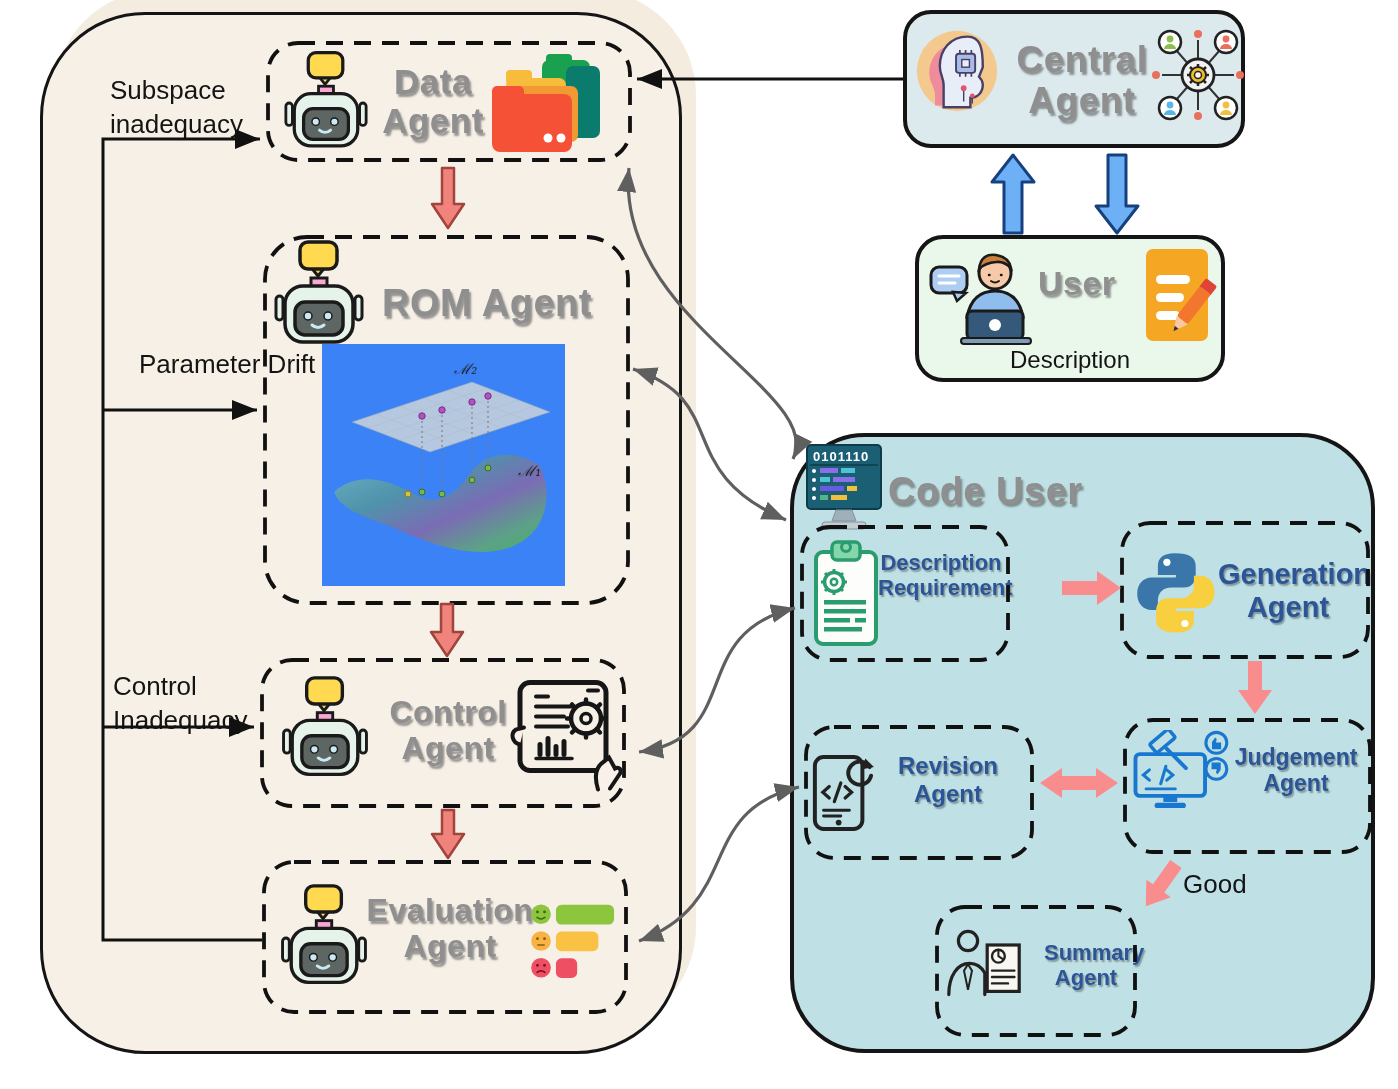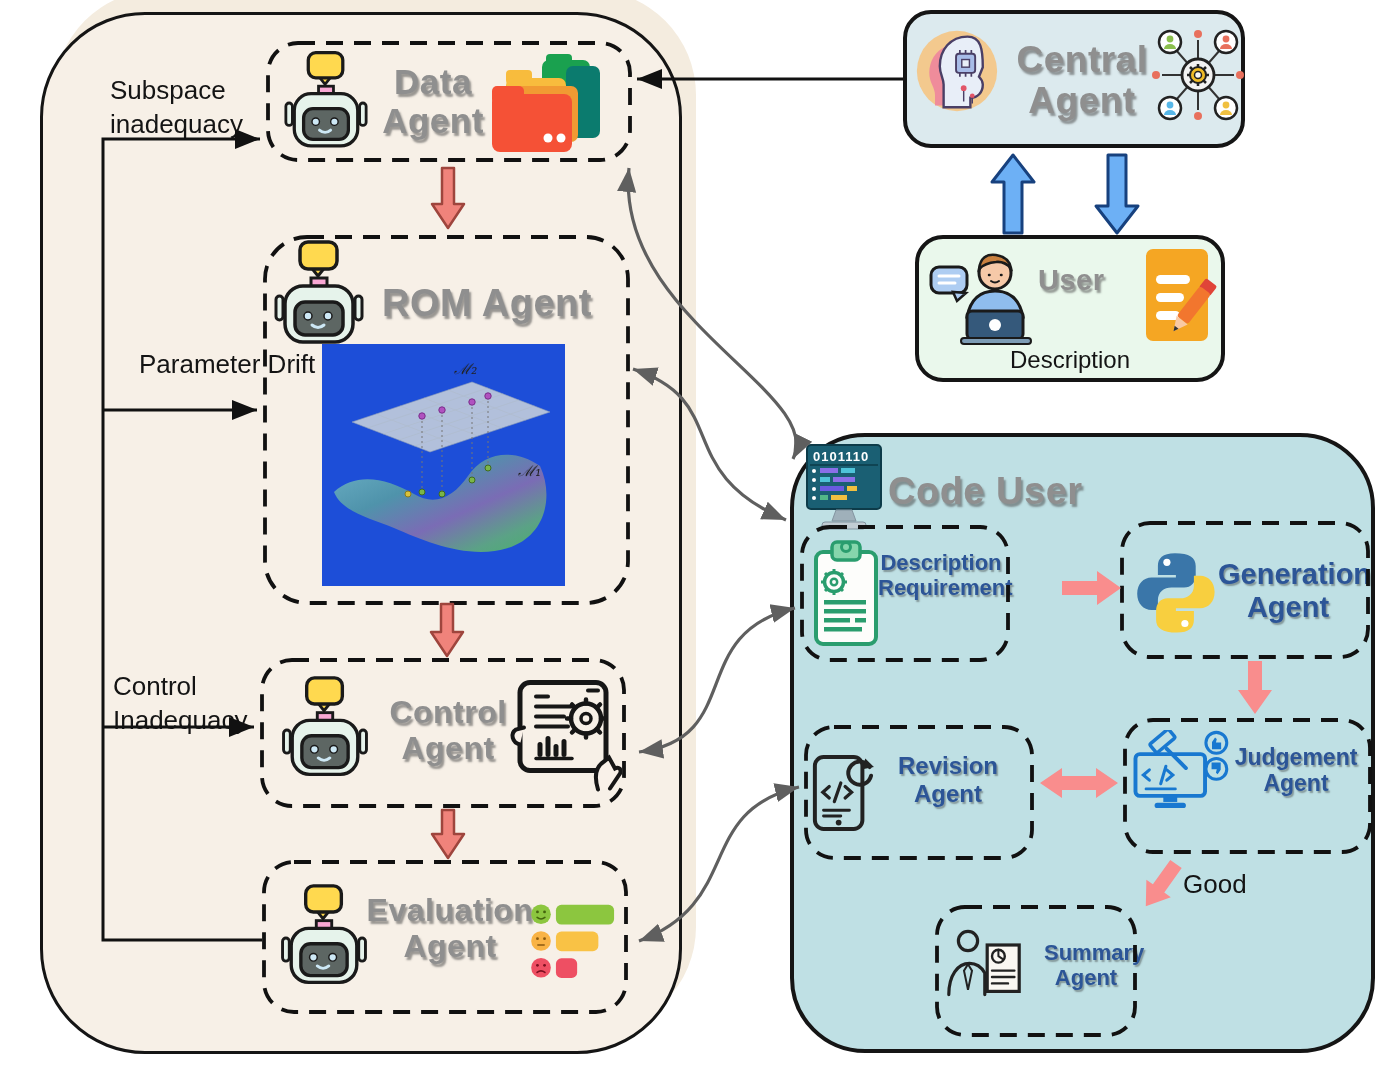--- a/index.html
+++ b/index.html
@@ -61,21 +61,21 @@
           <circle cx="71" cy="88" r="4.5" fill="#fff"></circle>
       </svg>
     </div>
 
     <div class="abs" style="left:273px;top:240px;width:92px;height:112px;">
       <svg width="92" height="112" viewBox="0 0 90 112">
           <use href="#robot"></use>
         </svg>
     </div>
     <div class="abs title" style="left:382px;top:282px;font-size:38px;white-space:nowrap;">ROM Agent</div>
-    <div class="abs" style="left:322px;top:344px;width:243px;height:242px;background:#1d4ed8;">
+    <div class="abs" style="left:322px;top:344px;width:243px;height:242px;background:#3b82f6;">
       <svg width="243" height="242" viewBox="0 0 243 242">
         <defs>
           <linearGradient id="mgrad" x1="0" y1="0" x2="1" y2="1">
             <stop offset="0" stop-color="#6fb3c8"></stop>
               <stop offset="0.35" stop-color="#4f93ab"></stop>
             <stop offset="0.6" stop-color="#7a6cb5"></stop>
               <stop offset="0.82" stop-color="#5ba286"></stop>
             <stop offset="1" stop-color="#49b06c"></stop>
           </linearGradient>
         </defs>
@@ -225,21 +225,21 @@
         <circle cx="66" cy="28" r="16" fill="#f6c9a8" stroke="#1a1a1a" stroke-width="3"></circle>
         <path d="M50 24 q2 -16 17 -14 q13 2 15 13 q-7 -7 -15 -6 q-11 1 -17 7 z" fill="#c9803f" stroke="#1a1a1a" stroke-width="2.5"></path>
         <path d="M60 30 h.5 M72 30 h.5" stroke="#1a1a1a" stroke-width="2.5" stroke-linecap="round"></path>
         <path d="M62 36 q4 3 8 0" stroke="#1a1a1a" stroke-width="2" fill="none" stroke-linecap="round"></path>
         <path d="M38 72 q5 -26 28 -26 q23 0 28 26 z" fill="#8fbdee" stroke="#1a1a1a" stroke-width="3"></path>
         <rect x="38" y="66" width="56" height="28" rx="5" fill="#35597b" stroke="#1a1a1a" stroke-width="3"></rect>
         <circle cx="66" cy="80" r="6" fill="#fff"></circle>
         <rect x="32" y="93" width="70" height="6" rx="3" fill="#7d9cb5" stroke="#1a1a1a" stroke-width="2"></rect>
       </svg>
     </div>
-    <div class="abs title" style="left:1038px;top:264px;font-size:29px;white-space:nowrap;">User</div>
+    <div class="abs title" style="left:1038px;top:264px;font-size:34px;white-space:nowrap;">User</div>
     <div class="abs" style="left:1142px;top:247px;">
       <svg width="80" height="98" viewBox="0 0 80 98">
         <rect x="4" y="2" width="62" height="92" rx="7" fill="#f5a623"></rect>
         <rect x="14" y="28" width="34" height="9" rx="4.5" fill="#fff"></rect>
         <rect x="14" y="46" width="28" height="9" rx="4.5" fill="#fff"></rect>
         <rect x="14" y="64" width="24" height="9" rx="4.5" fill="#fff"></rect>
         <g transform="translate(66,40) rotate(38)">
           <rect x="-7" y="-6" width="14" height="12" rx="2" fill="#e04438"></rect>
           <rect x="-7" y="4" width="14" height="38" rx="3" fill="#f2762e"></rect>
           <path d="M-7 42 L0 56 L7 42 Z" fill="#f9c9a3"></path>

